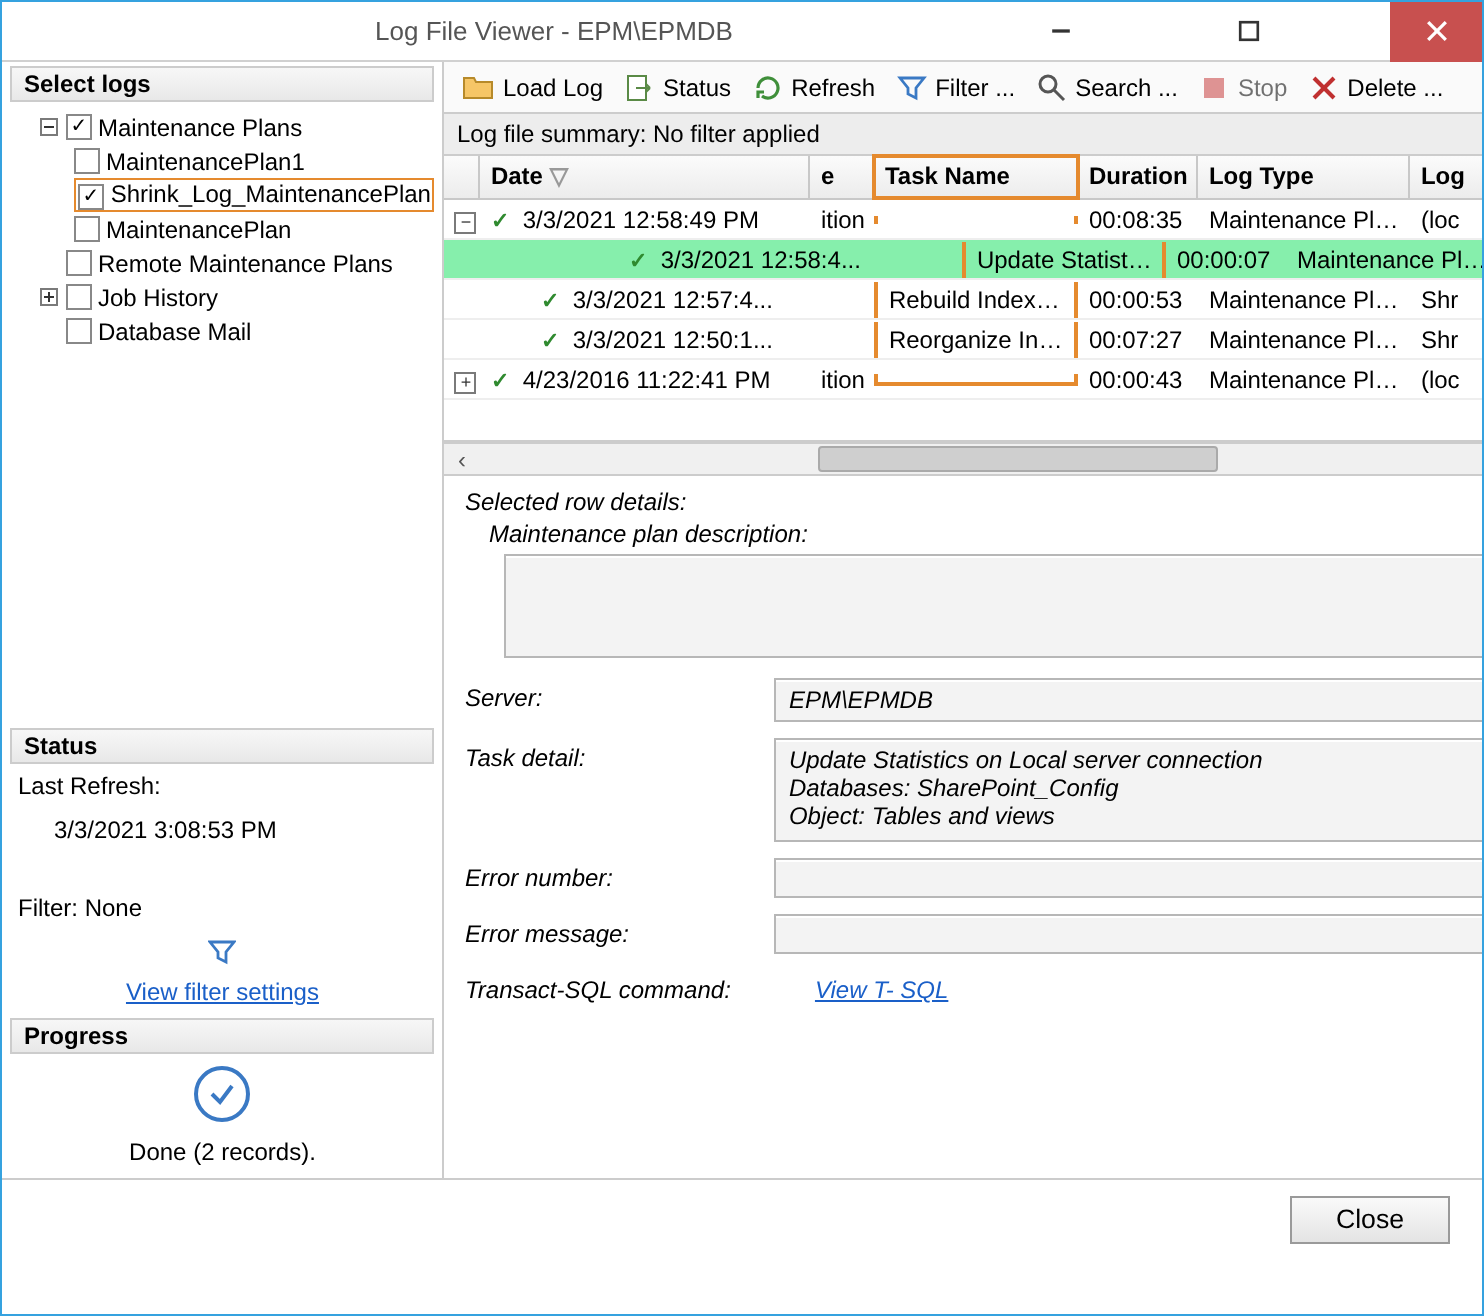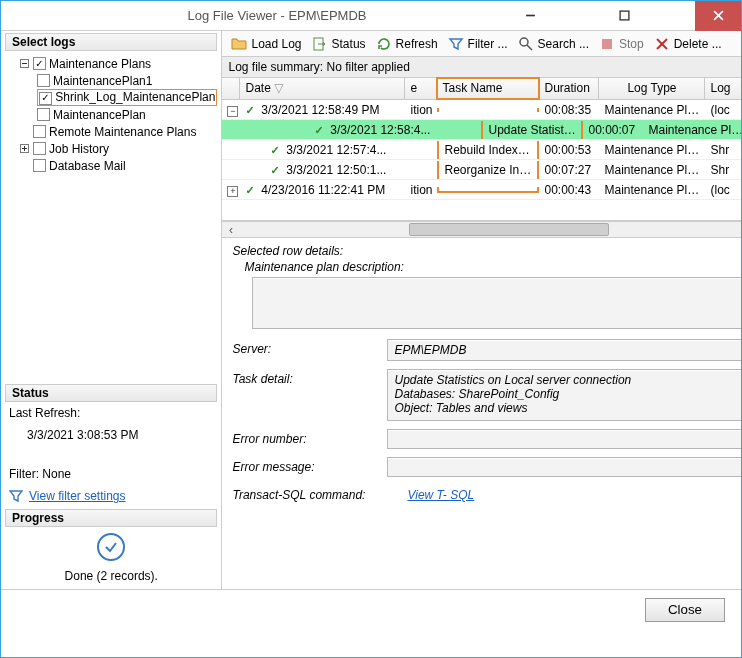--- a/index.html
+++ b/index.html
@@ -30,21 +30,21 @@
   .progress-circle { width:28px; height:28px; border:2px solid #3a79c4; border-radius:50%; display:flex; align-items:center; justify-content:center; }
   .progress-circle svg { width:14px; height:14px; }
   
   .toolbar { height:26px; display:flex; align-items:center; gap:4px; padding:2px 6px; border-bottom:1px solid #ccc; background:#fafafa;}
   .tbtn { display:flex; align-items:center; gap:4px; padding:1px 3px; cursor:pointer; }
   .ticon { width:16px; height:16px; display:inline-block; }
   
   .summaryline { background:#ededed; padding:3px 6px; border-bottom:1px solid #ccc; font-size:12px; }
   .grid { border-bottom:1px solid #ccc; }
   .grid-head { display:flex; background:linear-gradient(#fbfbfb,#ececec); border-bottom:1px solid #c8c8c8; height:22px; align-items:stretch; }
-  .gh { border-right:1px solid #c8c8c8; padding:3px 5px; font-size:12px; overflow:hidden; white-space:nowrap; }
+  .gh { border-right:1px solid #c8c8c8; padding:3px 5px; font-size:12px; overflow:hidden; white-space:nowrap;font-weight:bold; }
   .gh-task { outline:2px solid #e58a2e; outline-offset:-1px; z-index:1; }
   .gridbody { height:120px; }
   .grow { display:flex; height:20px; align-items:center; border-bottom:1px solid #eee;}
   .gc { padding:2px 5px; font-size:12px; overflow:hidden; white-space:nowrap; text-overflow:ellipsis; }
   .sel { background:#86efac;padding-left:44px; }
   .gc.task { border-left:2px solid #e58a2e; border-right:2px solid #e58a2e; }
   .gridbody .grow:last-child .gc.task { border-bottom:2px solid #e58a2e; }
   .ok::after { content:"✓"; color:#2f8a2f; font-weight:bold; font-size:11px; }
   .expand-box { width:11px; height:11px; border:1px solid #7a7a7a; display:inline-flex; align-items:center; justify-content:center; font-size:9px; line-height:9px; color:#333;}
   
@@ -139,21 +139,21 @@
         <span class="chk"></span>
         <span>Database Mail</span>
       </div>
     </div>
 
     <div class="panehdr">Status</div>
     <div class="statusblock">
       <div style="margin-bottom:8px;">Last Refresh:</div>
       <div style="padding-left:18px; margin-bottom:25px;">3/3/2021 3:08:53 PM</div>
       <div style="margin-bottom:8px;">Filter: None</div>
-      <div style="display:flex; align-items:center; gap:6px;">
+      <div style="display:flex; align-items:center; gap:6px;flex-direction:column;">
         <span class="filtericon"><svg viewBox="0 0 14 14">
               <path d="M1 2h12L9 7v5l-4-2V7z" fill="none" stroke="#3a79c4" stroke-width="1.4"></path>
             </svg></span>
         <span class="link">View filter settings</span>
       </div>
     </div>
 
     <div class="panehdr">Progress</div>
     <div class="progress-row">
       <span class="progress-circle">
@@ -218,21 +218,21 @@
 
     <div class="summaryline">Log file summary: No filter applied</div>
 
     <div class="grid">
       <div class="grid-head">
         <div class="gh" style="width:18px;"></div>
         <div class="gh" style="width:165px;"><span>Date</span> <span style="color:#999">▽</span></div>
         <div class="gh" style="width:32px;">e</div>
         <div class="gh gh-task" style="width:102px;">Task Name</div>
         <div class="gh" style="width:60px;">Duration</div>
-        <div class="gh" style="width:106px;text-align:center;">Log Type</div>
+        <div class="gh" style="width:106px;">Log Type</div>
         <div class="gh" style="flex:1;">Log</div>
       </div>
       <div class="gridbody" id="gridbody">
           <div class="grow">
             <div class="gc" style="width:18px;text-align:center;"><span class="expand-box">−</span></div>
             <div class="gc" style="width:165px;"><span class="ok"></span>&nbsp;&nbsp;3/3/2021 12:58:49 PM</div>
             <div class="gc" style="width:32px;">ition</div>
             <div class="gc task" style="width:102px;"></div>
             <div class="gc" style="width:60px;">00:08:35</div>
             <div class="gc" style="width:106px;">Maintenance Plans</div>

